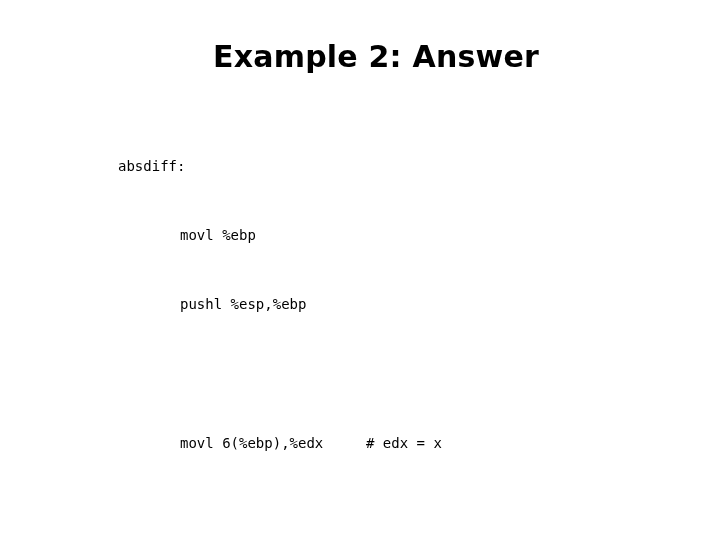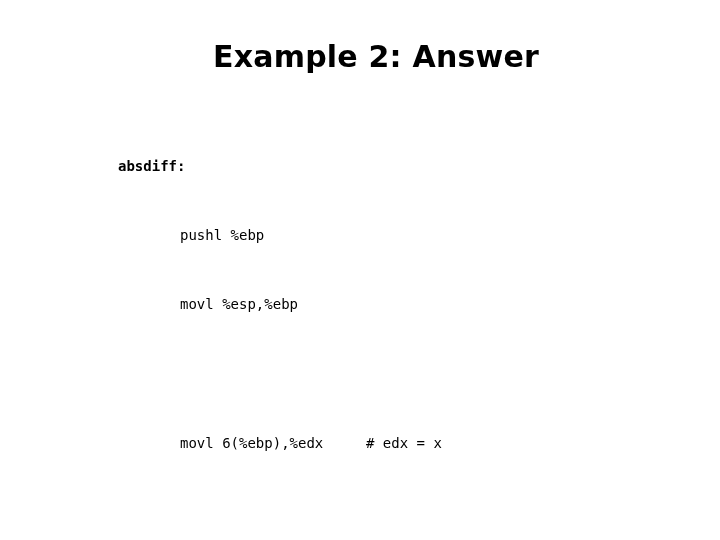--- a/index.html
+++ b/index.html
@@ -47,21 +47,20 @@
     height: 17.3px;
     white-space: pre;
   }
   .code-line.spacer {
     height: 17.3px;
   }
   .col-label {
     display: inline-block;
     width: 62px;
     white-space: pre;
-    font-weight: bold;
   }
   .col-instr {
     display: inline-block;
     width: 186px;
     white-space: pre;
   }
   .col-comment {
     display: inline-block;
     white-space: pre;
   }
@@ -70,23 +69,23 @@
 <body>
 
 <div class="slide">
 
   <div class="slide-title">Example 2: Answer</div>
 
   <div class="code-block">
 
     <span class="code-line"><span class="col-label">absdiff:</span><span class="col-instr"></span><span class="col-comment"></span></span>
 
-    <span class="code-line"><span class="col-label"></span><span class="col-instr">pushl %ebp</span><span class="col-comment"></span></span>
+    <span class="code-line"><span class="col-label"></span><span class="col-instr">movl %ebp</span><span class="col-comment"></span></span>
 
-    <span class="code-line"><span class="col-label"></span><span class="col-instr">movl %esp,%ebp</span><span class="col-comment"></span></span>
+    <span class="code-line"><span class="col-label"></span><span class="col-instr">pushl %esp,%ebp</span><span class="col-comment"></span></span>
 
     <span class="code-line spacer"><span class="col-label"></span><span class="col-instr"></span><span class="col-comment"></span></span>
 
     <span class="code-line"><span class="col-label"></span><span class="col-instr">movl 6(%ebp),%edx</span><span class="col-comment"># edx = x</span></span>
 
 
     
 
     
 

